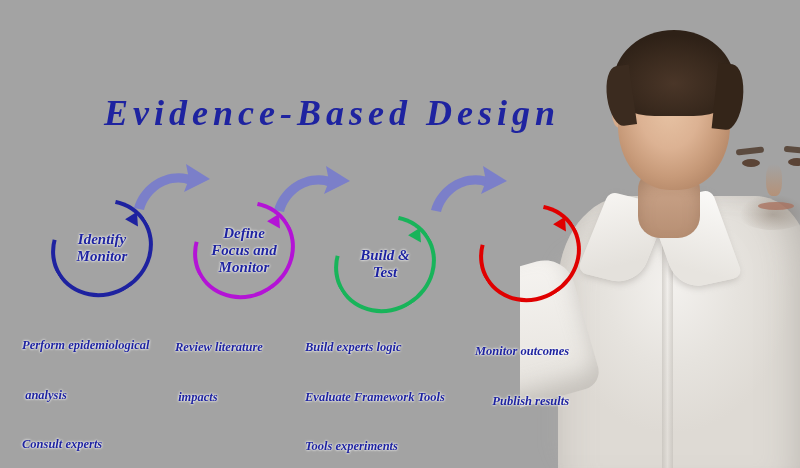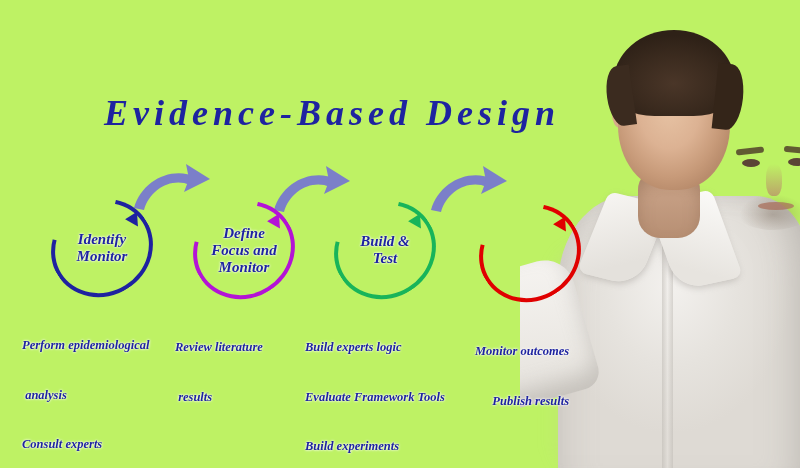--- a/index.html
+++ b/index.html
@@ -7,21 +7,21 @@
     padding: 0;
     background: #ffffff;
   }
   body {
     font-family: "Liberation Serif", serif;
   }
   #stage {
     position: relative;
     width: 800px;
     height: 468px;
-    background: #bef264;
+    background: #a3a3a3;
     overflow: hidden;
   }
 
   
   .person {
     position: absolute;
     left: 520px;
     top: 0;
     width: 280px;
     height: 468px;
@@ -265,35 +265,35 @@
     <div class="ring" style="border-color:#b413d6; border-top-color:transparent;"></div>
     <div class="arrowhead" style="left:78px; top:14px; border-width:7px 0 7px 13px;
                 border-color:transparent transparent transparent #b413d6;
                 transform:rotate(58deg);"></div>
     <div class="node-label" style="white-space:pre;">Define
 Focus and
 Monitor</div>
   </div>
   <div class="bullets" style="left:175px; top:306px;">
     <div>Review literature</div>
-    <div> results</div>
-  </div>
-
-  <div class="node" style="left:333px; top:202px;text-decoration:underline;">
+    <div> impacts</div>
+  </div>
+
+  <div class="node" style="left:333px; top:216px;text-decoration:underline;">
     <div class="ring" style="border-color:#18b45a; border-top-color:transparent;"></div>
     <div class="arrowhead" style="left:78px; top:14px; border-width:7px 0 7px 13px;
                 border-color:transparent transparent transparent #18b45a;
                 transform:rotate(58deg);"></div>
     <div class="node-label" style="white-space:pre;">Build &amp;
 Test</div>
   </div>
   <div class="bullets" style="left:305px; top:306px;">
     <div>Build experts logic</div>
     <div>Evaluate Framework Tools</div>
-    <div>Build experiments</div>
+    <div>Tools experiments</div>
     
   </div>
 
   <div class="node" style="left:478px; top:205px;">
     <div class="ring" style="border-color:#e00000; border-top-color:transparent;"></div>
     <div class="arrowhead" style="left:78px; top:14px; border-width:7px 0 7px 13px;
                 border-color:transparent transparent transparent #e00000;
                 transform:rotate(58deg);"></div>
   </div>
   <div class="bullets" style="left:475px; top:310px;text-align:right;">

